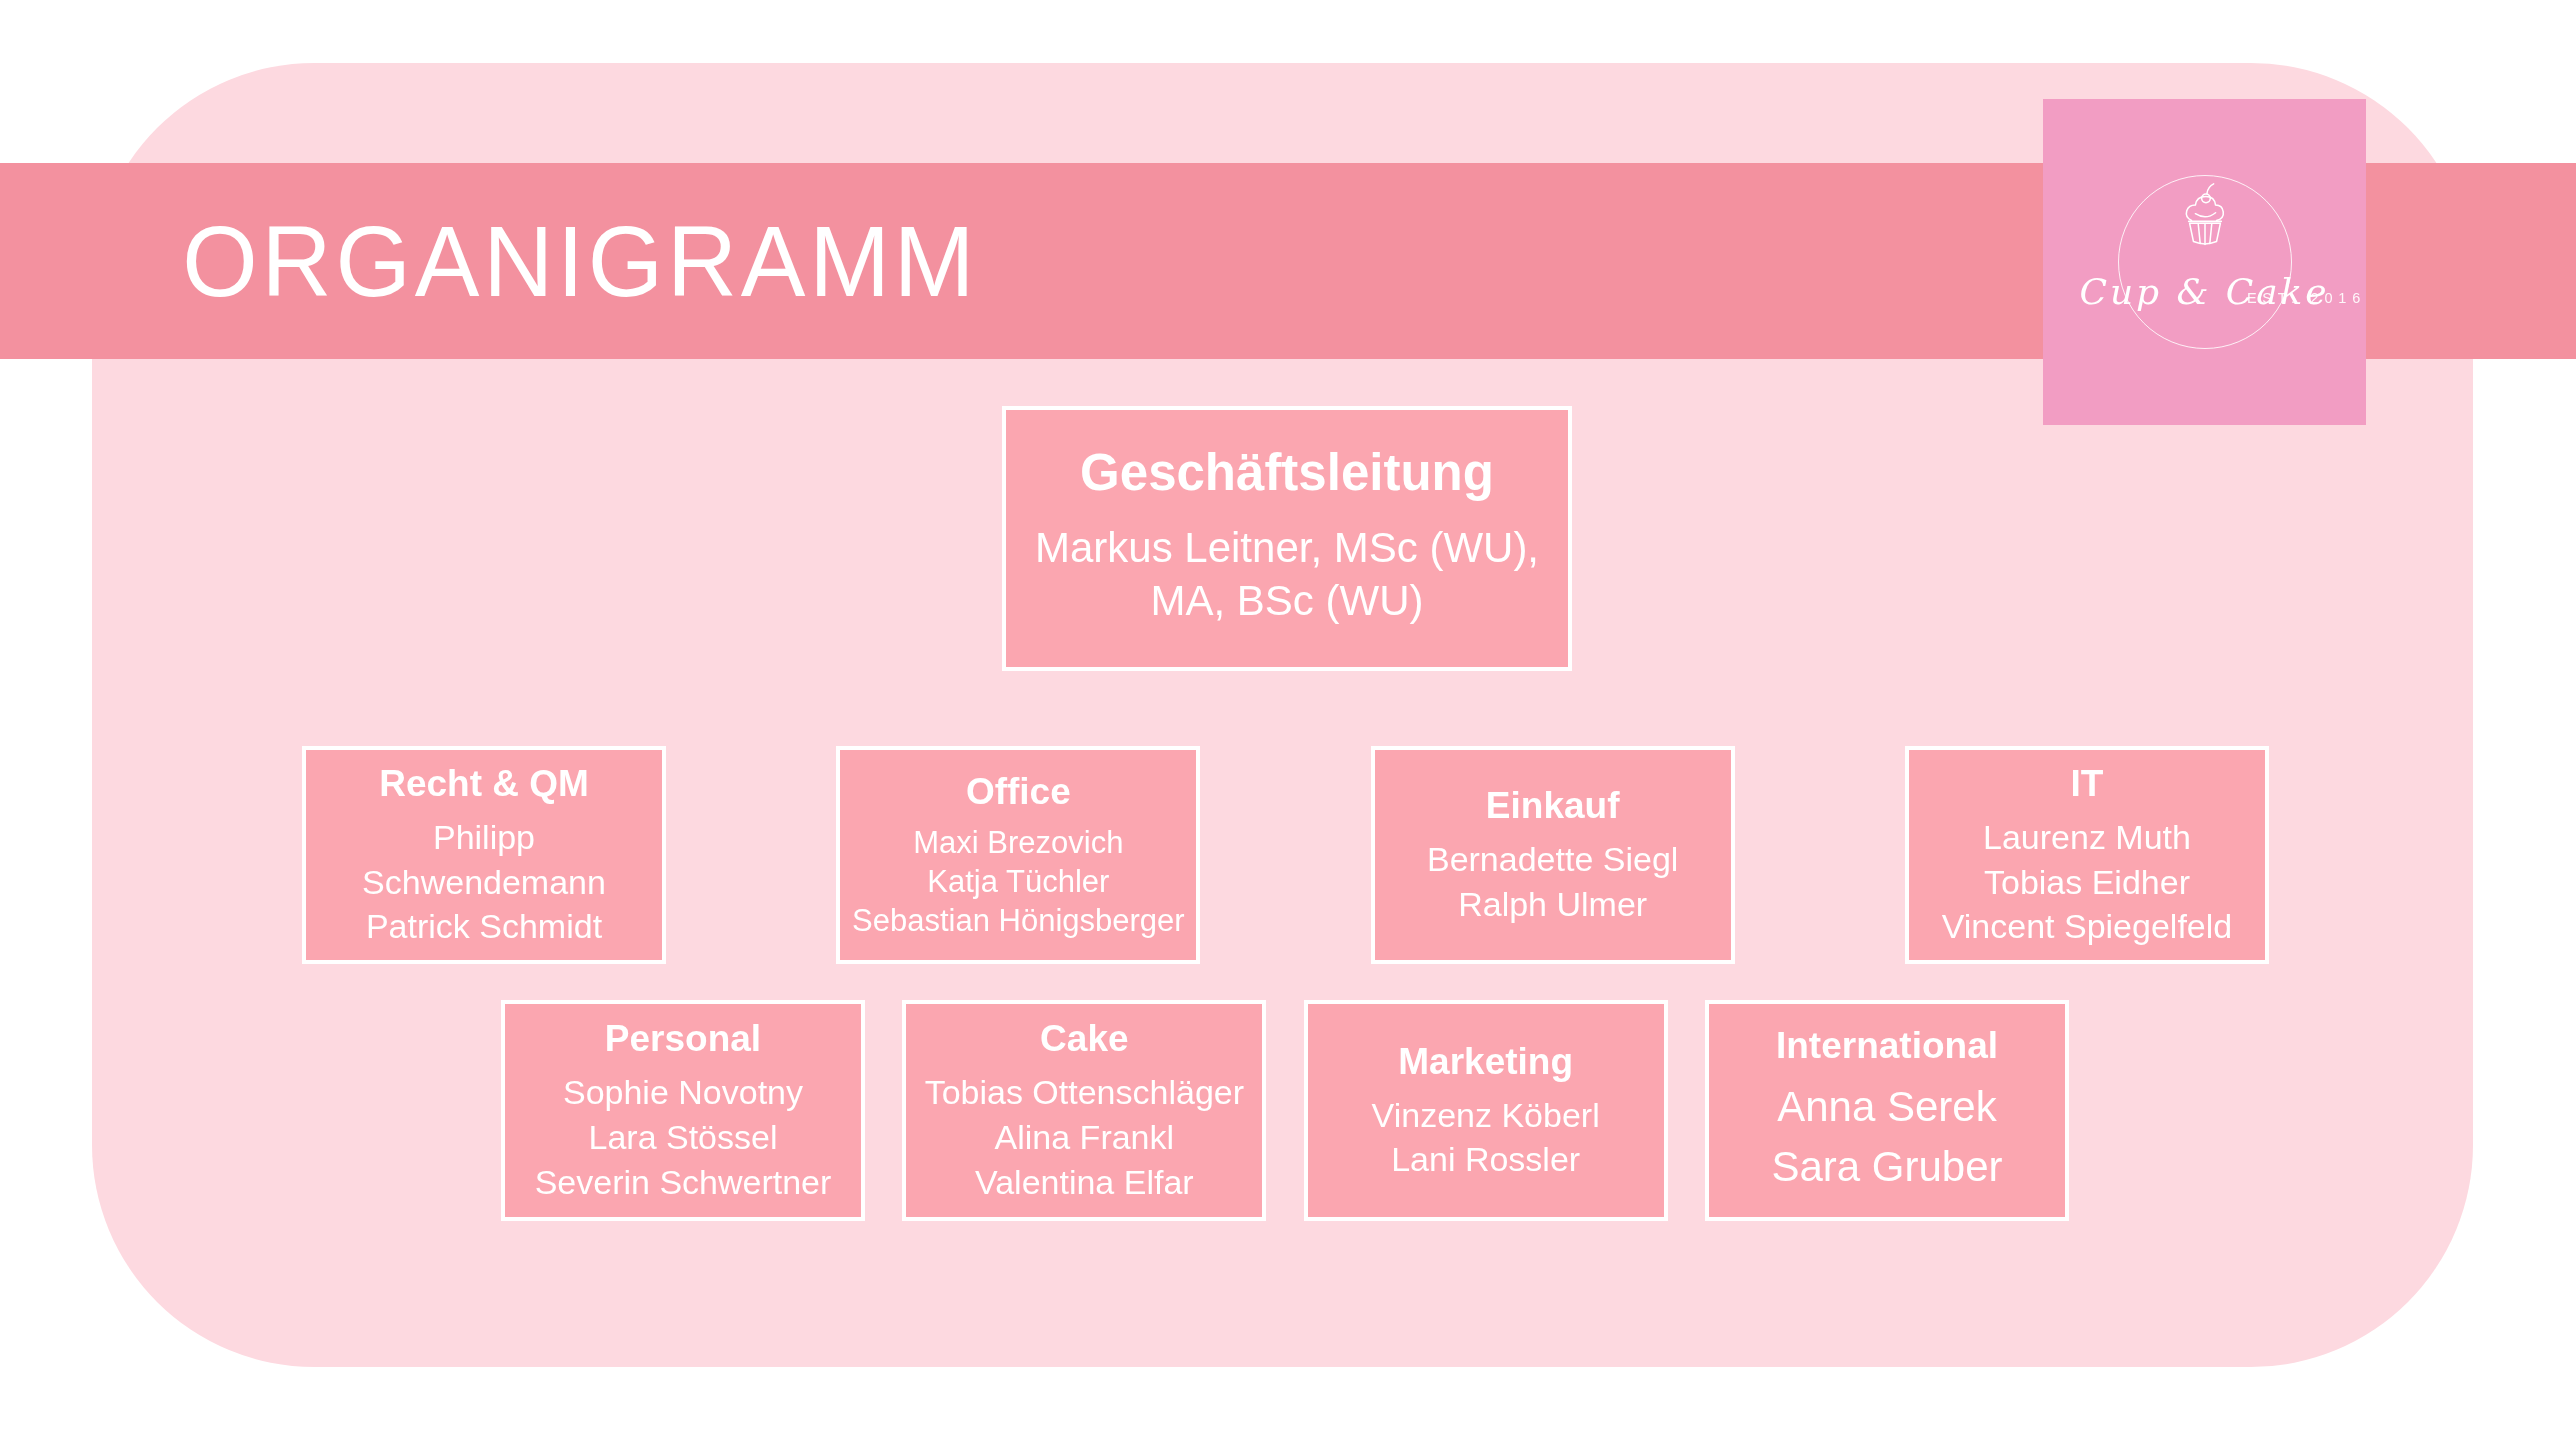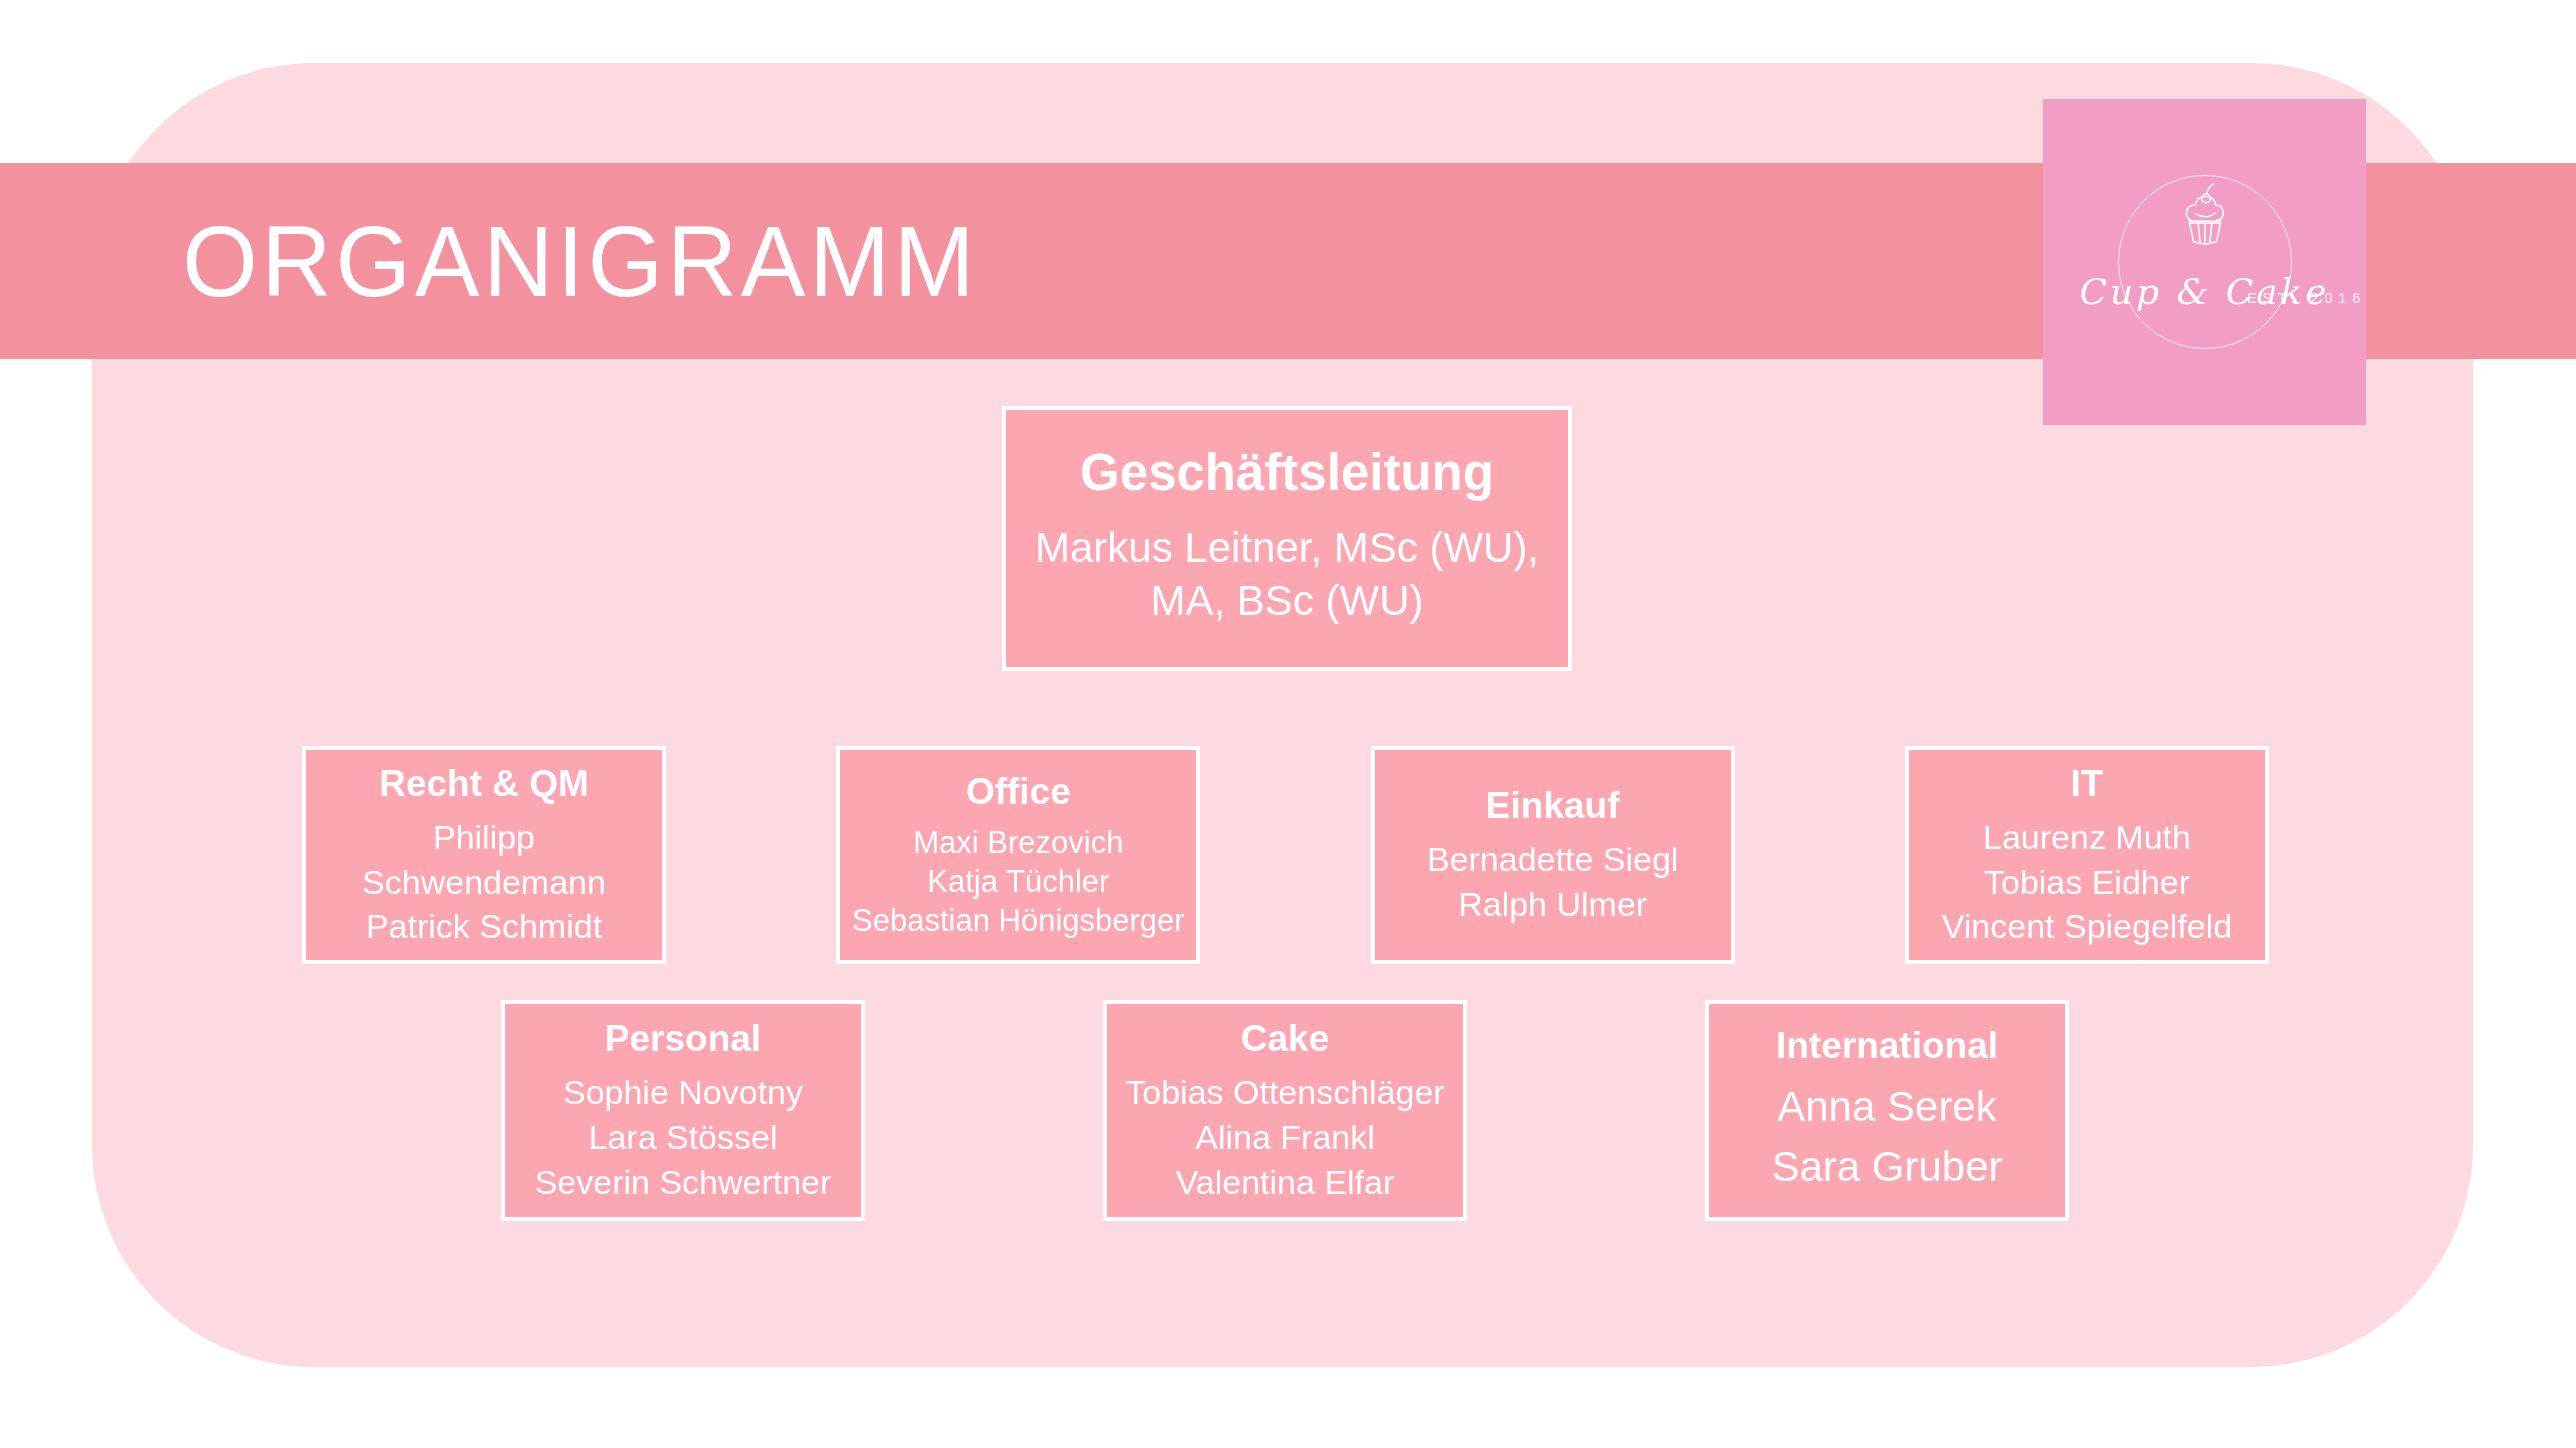--- a/index.html
+++ b/index.html
@@ -133,20 +133,25 @@
         <div class="member">Sophie Novotny</div>
         <div class="member">Lara Stössel</div>
         <div class="member">Severin Schwertner</div>
       </div>
       <div class="org-box size-md">
         <div class="box-title">Cake</div>
         <div class="member">Tobias Ottenschläger</div>
         <div class="member">Alina Frankl</div>
         <div class="member">Valentina Elfar</div>
       </div>
+      <div class="org-box size-md">
+        <div class="box-title">Marketing</div>
+        <div class="member">Vinzenz Köberl</div>
+        <div class="member">Lani Rossler</div>
+      </div>
       <div class="org-box size-lg">
         <div class="box-title">International</div>
         <div class="member">Anna Serek</div>
         <div class="member">Sara Gruber</div>
       </div>
     </div>
 
 </div>
 
 

